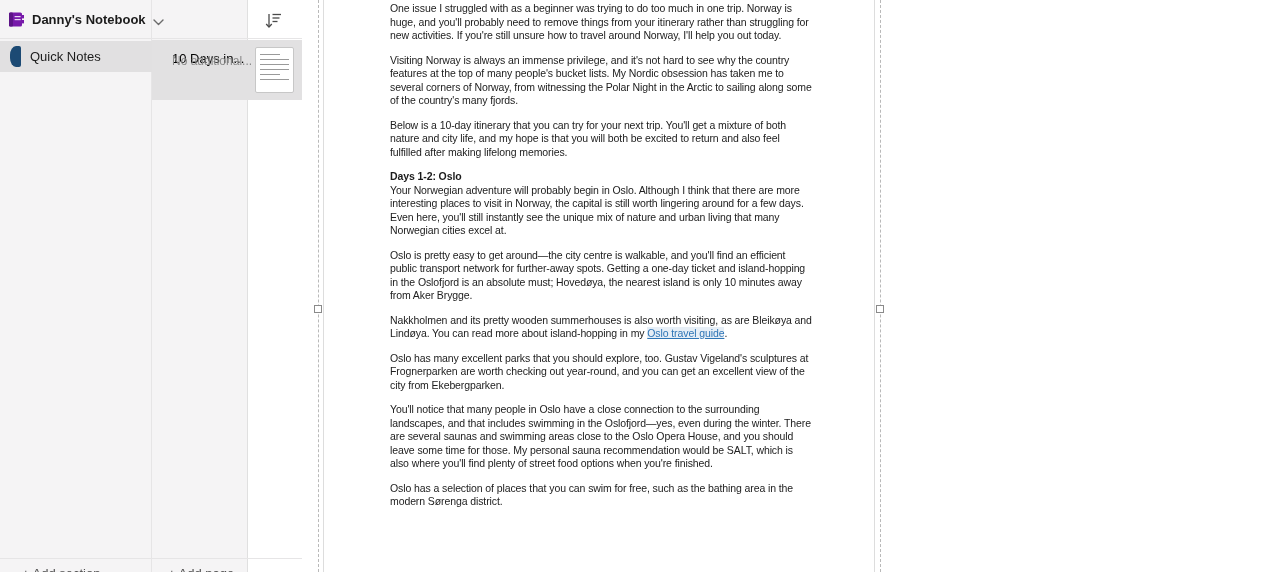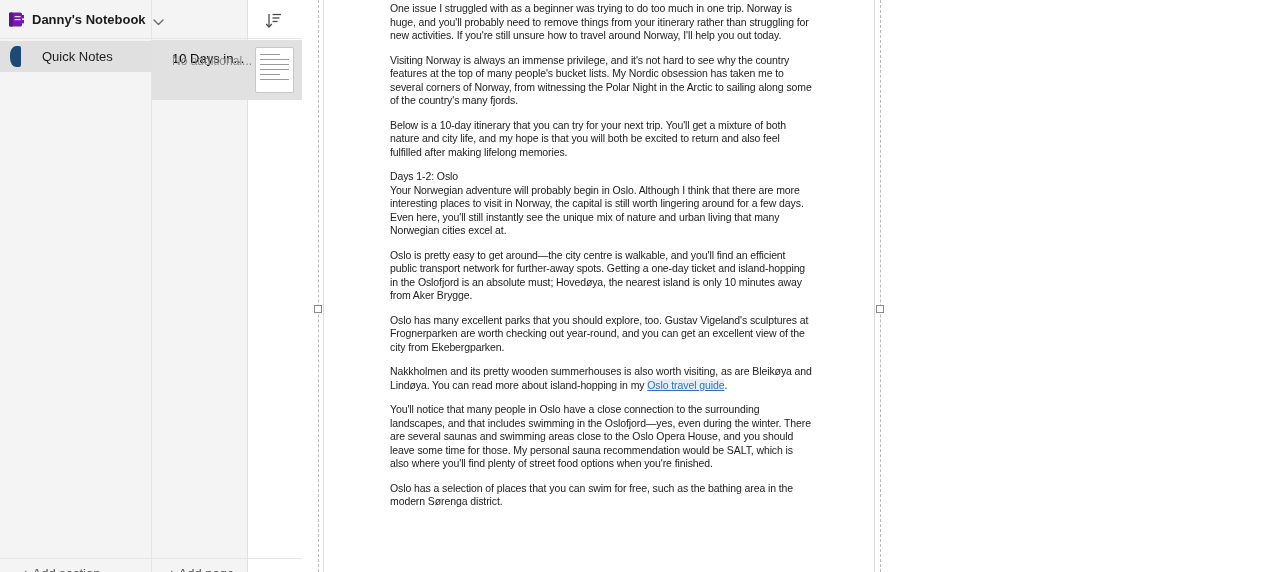--- a/index.html
+++ b/index.html
@@ -38,21 +38,21 @@
   }
   .chev { margin-top: 2px; }
   .sort-btn {
     position: absolute; right: 18px; top: 9px; width: 22px; height: 22px;
     display: flex; align-items: center; justify-content: center;
   }
 
   .section-list { position: absolute; left: 0; top: 41px; width: 152px; }
   .section-item {
     position: relative; height: 31px; margin: 0 0 12px 0;
-    display: flex; align-items: center; gap: 12px;
+    display: flex; align-items: center;
   }
   .section-item.selected { background: #e1e0e1; }
   .section-glyph {
     width: 11px; height: 21px; margin-left: 10px;
     background: #1c4a74;
     border-radius: 6px 2px 2px 6px / 9px 2px 2px 9px;
     flex: none;
   }
   .section-label {
     margin-left: 9px; font-size: 13px; color: #1c1c1c; white-space: nowrap;
@@ -110,21 +110,21 @@
     background: #ffffff; border: 1px solid #8a8a8a;
   }
 
   .doc {
     position: absolute; left: 87px; top: 2px; width: 424px;
     font-size: 10.5px; line-height: 13.5px; letter-spacing: -0.1px;
     color: #212121;
     font-family: "Liberation Sans", sans-serif;
   }
   .doc p { margin: 0 0 11px 0; }
-  .doc .doc-heading { margin: 0; font-weight: normal; color: #1a1a1a; }
+  .doc .doc-heading { margin: 0; font-weight: bold; color: #1a1a1a; }
   .doc a.doclink {
     color: #2e75b6; text-decoration: underline;
     background: rgba(46,117,182,0.12);
     cursor: pointer;
   }
 </style>
 </head>
 <body>
 
 <div class="sidebar">
@@ -199,18 +199,18 @@
   <div class="resize-handle" style="left:11px; top:305px;"></div>
   <div class="resize-handle" style="left:573px; top:305px;"></div>
 
   <div class="doc">
     <p>One issue I struggled with as a beginner was trying to do too much in one trip. Norway is huge, and you'll probably need to remove things from your itinerary rather than struggling for new activities. If you're still unsure how to travel around Norway, I'll help you out today.</p>
     <p>Visiting Norway is always an immense privilege, and it's not hard to see why the country features at the top of many people's bucket lists. My Nordic obsession has taken me to several corners of Norway, from witnessing the Polar Night in the Arctic to sailing along some of the country's many fjords.</p>
     <p>Below is a 10-day itinerary that you can try for your next trip. You'll get a mixture of both nature and city life, and my hope is that you will both be excited to return and also feel fulfilled after making lifelong memories.</p>
     <p class="doc-heading">Days 1-2: Oslo</p>
     <p>Your Norwegian adventure will probably begin in Oslo. Although I think that there are more interesting places to visit in Norway, the capital is still worth lingering around for a few days. Even here, you'll still instantly see the unique mix of nature and urban living that many Norwegian cities excel at.</p>
     <p>Oslo is pretty easy to get around—the city centre is walkable, and you'll find an efficient public transport network for further-away spots. Getting a one-day ticket and island-hopping in the Oslofjord is an absolute must; Hovedøya, the nearest island is only 10 minutes away from Aker Brygge.</p>
+    <p><span>Nakkholmen and its pretty wooden summerhouses is also worth visiting, as are Bleikøya and Lindøya. You can read more about island-hopping in my </span><a class="doclink">Oslo travel guide</a><span>.</span></p>
     <p>Oslo has many excellent parks that you should explore, too. Gustav Vigeland's sculptures at Frognerparken are worth checking out year-round, and you can get an excellent view of the city from Ekebergparken.</p>
-    <p><span>Nakkholmen and its pretty wooden summerhouses is also worth visiting, as are Bleikøya and Lindøya. You can read more about island-hopping in my </span><a class="doclink">Oslo travel guide</a><span>.</span></p>
     <p>You'll notice that many people in Oslo have a close connection to the surrounding landscapes, and that includes swimming in the Oslofjord—yes, even during the winter. There are several saunas and swimming areas close to the Oslo Opera House, and you should leave some time for those. My personal sauna recommendation would be SALT, which is also where you'll find plenty of street food options when you're finished.</p>
     <p>Oslo has a selection of places that you can swim for free, such as the bathing area in the modern Sørenga district.</p>
   </div>
 </div>
 
 </body></html>

